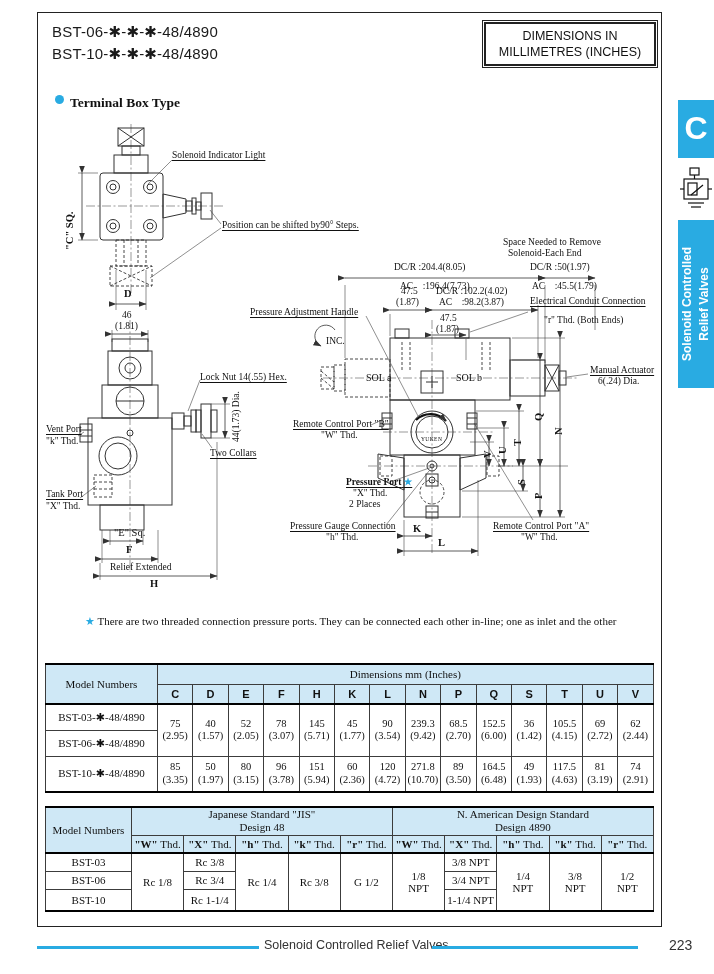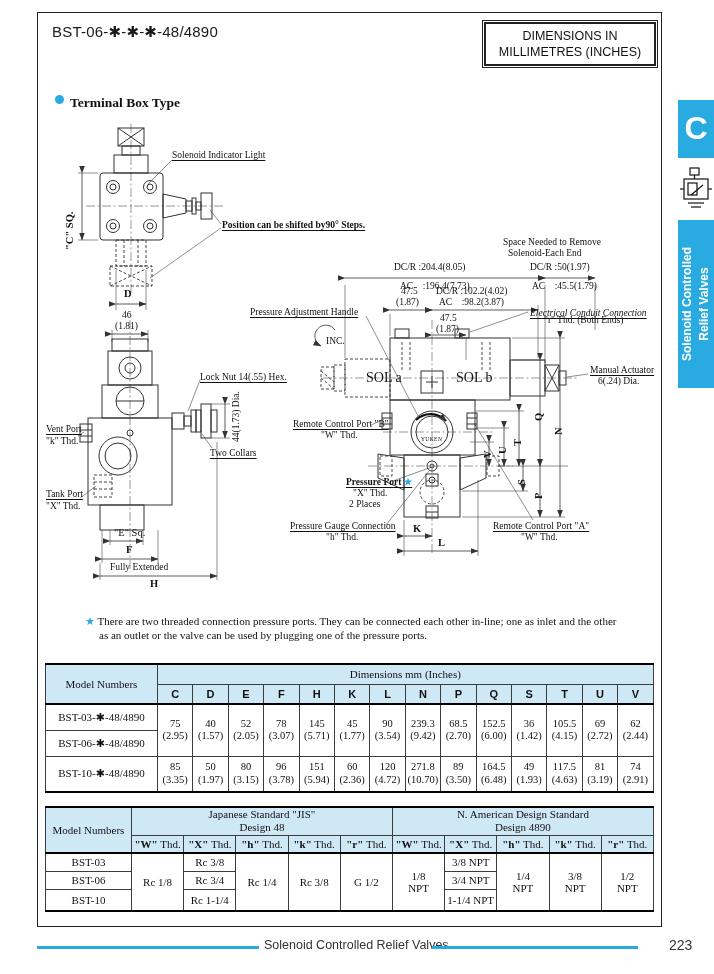--- a/index.html
+++ b/index.html
@@ -17,21 +17,21 @@
   .bullet{width:9px;height:9px;border-radius:50%;background:#29abe2;}
   .bullet-head b{font-size:13.5px;}
 
   
   #draw{position:absolute;left:0px;top:107px;width:622px;height:494px;}
   .L{position:absolute;font:9.5px/11px "Liberation Serif",serif;color:#111;white-space:pre;}
   .u{text-decoration:underline;text-underline-offset:1.5px;}
   .B{font-weight:bold;font-size:10.5px;}
   .vert{transform:rotate(-90deg);transform-origin:0 0;}
   .tiny{font-size:5.5px;letter-spacing:.4px;line-height:6px;}
-  .sol{font-size:14px;}
+  .sol{font-size:10px;}
 
   svg .ln{stroke:#333;fill:none;stroke-width:1;}
   svg .thn{stroke:#444;fill:none;stroke-width:.6;}
   svg .dsh{stroke:#333;fill:none;stroke-width:.9;stroke-dasharray:3 2;}
   svg .dd{stroke:#555;fill:none;stroke-width:.6;stroke-dasharray:9 2.5 2 2.5;}
   svg .dim{stroke:#333;fill:none;stroke-width:.8;}
   svg .thk{stroke:#111;fill:none;stroke-width:2.2;}
 
   
   .note{position:absolute;left:47px;top:601px;font-size:11px;line-height:14px;color:#111;}
@@ -68,20 +68,21 @@
             font-weight:bold;font-size:12px;line-height:17px;padding-top:1px;}
 </style>
 </head>
 <body>
 
 <div id="page">
   <div id="frame">
 
     <div class="models">
       <div>BST-06-✱-✱-✱-48/4890</div>
+      <div>BST-10-✱-✱-✱-48/4890</div>
     </div>
     <div class="dimsbox">
       <div>DIMENSIONS IN</div>
       <div>MILLIMETRES (INCHES)</div>
     </div>
     <div class="bullet-head">
       <span class="bullet"></span>
       <b>Terminal Box Type</b>
     </div>
 
@@ -266,53 +267,53 @@
           <line class="thn" x1="424" y1="397" x2="527" y2="397"></line>
           <line class="dim" x1="522" y1="218" x2="522" y2="397" marker-start="url(#ar)" marker-end="url(#ar)"></line>
           <line class="thn" x1="424" y1="371" x2="490" y2="371"></line>
           <line class="dim" x1="485" y1="346" x2="485" y2="371" marker-start="url(#ar)" marker-end="url(#ar)"></line>
           <line class="dim" x1="502" y1="346" x2="502" y2="397" marker-start="url(#ar)" marker-end="url(#ar)"></line>
         </g>
       </svg>
 
       
       <div class="L u" style="left:134px;top:30px;">Solenoid Indicator Light</div>
-      <div class="L u" style="left:184px;top:100px;font-weight:bold;">Position can be shifted by90° Steps.</div>
+      <div class="L u" style="left:184px;top:100px;">Position can be shifted by90° Steps.</div>
       <div class="L B vert" style="left:26px;top:130px;">"C" SQ.</div>
       <div class="L B" style="left:86px;top:168px;">D</div>
 
       
       <div class="L" style="left:84px;top:190px;">46</div>
       <div class="L" style="left:77px;top:201px;">(1.81)</div>
       <div class="L u" style="left:162px;top:252px;">Lock Nut 14(.55) Hex.</div>
       <div class="L vert" style="left:193px;top:322px;">44(1.73) Dia.</div>
       <div class="L u" style="left:172px;top:328px;">Two Collars</div>
       <div class="L u" style="left:8px;top:304px;">Vent Port</div>
       <div class="L" style="left:8px;top:316px;">"k" Thd.</div>
       <div class="L u" style="left:8px;top:369px;text-align:right;">Tank Port</div>
       <div class="L" style="left:8px;top:381px;">"X" Thd.</div>
       <div class="L B" style="left:76px;top:407px;font-weight:normal;">"E" Sq.</div>
       <div class="L B" style="left:88px;top:424px;">F</div>
-      <div class="L" style="left:72px;top:442px;">Fully Extended</div>
+      <div class="L" style="left:72px;top:442px;">Relief Extended</div>
       <div class="L B" style="left:112px;top:458px;">H</div>
 
       
       <div class="L" style="left:465px;top:117px;">Space Needed to Remove</div>
       <div class="L" style="left:470px;top:128px;">Solenoid-Each End</div>
       <div class="L" style="left:356px;top:142px;">DC/R :204.4(8.05)</div>
       <div class="L" style="left:362px;top:161px;">AC    :196.4(7.73)</div>
       <div class="L" style="left:492px;top:142px;">DC/R :50(1.97)</div>
       <div class="L" style="left:494px;top:161px;">AC    :45.5(1.79)</div>
       <div class="L" style="left:363px;top:166px;">47.5</div>
       <div class="L" style="left:358px;top:177px;">(1.87)</div>
       <div class="L" style="left:398px;top:166px;">DC/R :102.2(4.02)</div>
       <div class="L" style="left:401px;top:177px;">AC    :98.2(3.87)</div>
       <div class="L" style="left:402px;top:193px;">47.5</div>
       <div class="L" style="left:398px;top:204px;">(1.87)</div>
-      <div class="L u" style="left:492px;top:188px;font-style:italic;">Electrical Conduit Connection</div>
+      <div class="L u" style="left:492px;top:176px;">Electrical Conduit Connection</div>
       <div class="L" style="left:506px;top:195px;">"r" Thd. (Both Ends)</div>
       <div class="L u" style="left:552px;top:245px;">Manual Actuator</div>
       <div class="L" style="left:560px;top:256px;">6(.24) Dia.</div>
       <div class="L u" style="left:212px;top:187px;">Pressure Adjustment Handle</div>
       <div class="L" style="left:288px;top:216px;">INC.</div>
       <div class="L sol" style="left:328px;top:252px;">SOL a</div>
       <div class="L sol" style="left:418px;top:252px;">SOL b</div>
       <div class="L tiny" style="left:383px;top:316px;">YUKEN</div>
       <div class="L u" style="left:255px;top:299px;">Remote Control Port "B"</div>
       <div class="L" style="left:283px;top:310px;">"W" Thd.</div>
@@ -330,21 +331,20 @@
       <div class="L B vert" style="left:474px;top:326px;">T</div>
       <div class="L B vert" style="left:495px;top:301px;">Q</div>
       <div class="L B vert" style="left:515px;top:315px;">N</div>
       <div class="L B vert" style="left:478px;top:365px;">S</div>
       <div class="L B vert" style="left:495px;top:379px;">P</div>
     </div>
 
     <div class="note">
       <span class="star">★</span>
       <span>There are two threaded connection pressure ports. They can be connected each other in-line; one as inlet and the other</span>
-      <div style="margin-left:14px;">as an outlet or the valve can be used by plugging one of the pressure ports.</div>
     </div>
 
     <table class="tbl" id="t1">
       <colgroup>
         <col style="width:112px;">
         <col span="14" style="width:35.4px;">
       </colgroup>
       <thead>
         <tr style="height:20px;">
           <th class="hd mdl" rowspan="2">Model Numbers</th>

